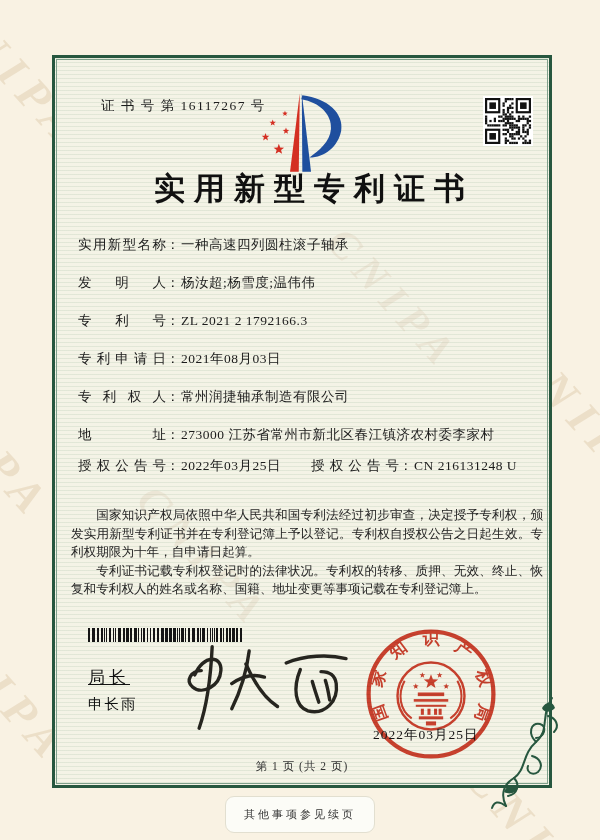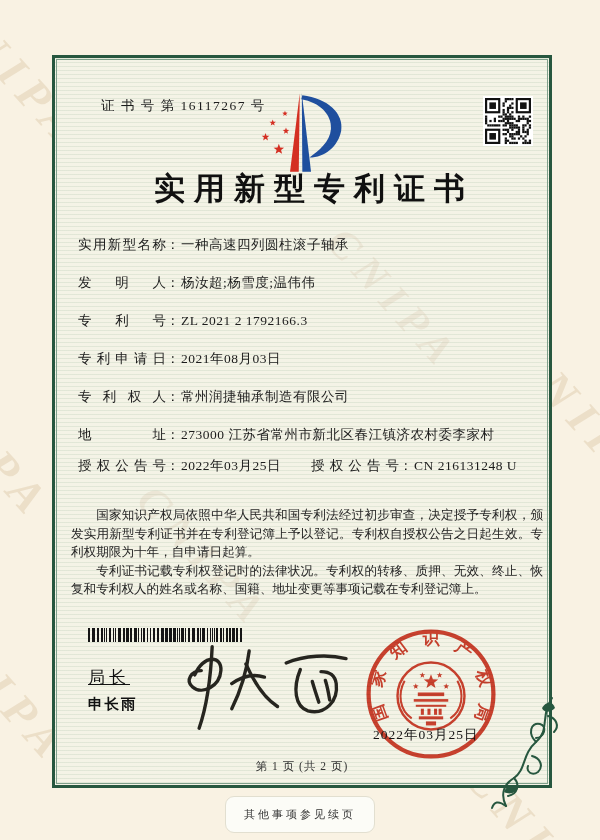--- a/index.html
+++ b/index.html
@@ -48,21 +48,21 @@
   .fcolon{display:inline-block;width:15px;}
   .fvalue{letter-spacing:.5px;}
   .gpair2{position:absolute;left:233px;top:0;}
   
   .paras{position:absolute;left:16px;top:448px;width:472px;font-size:12.6px;
     line-height:18.5px;text-align:justify;color:#242424;}
   .paras p{margin:0;text-indent:2em;}
   
   .barcode{position:absolute;left:33px;top:570px;width:156px;height:14px;}
   .signer-title{position:absolute;left:33px;top:608px;font-size:17px;letter-spacing:4px;font-weight:500;color:#111;text-decoration:underline;}
-  .signer-name{position:absolute;left:33px;top:637px;font-size:14.5px;letter-spacing:2px;font-weight:700;color:#111;}
+  .signer-name{position:absolute;left:33px;top:637px;font-size:14.5px;letter-spacing:2px;font-weight:400;color:#111;}
   .signature{position:absolute;left:118px;top:580px;width:185px;height:100px;}
   .signature path{stroke:#26251f;stroke-width:3.1;fill:none;stroke-linecap:round;stroke-linejoin:round;}
   .seal{position:absolute;left:308px;top:568px;width:136px;height:136px;
     color:var(--seal-red,#d03a28);mix-blend-mode:multiply;opacity:.95;}
   .seal text{font-family:"Liberation Serif","DejaVu Serif",serif;font-weight:700;font-size:16.5px;fill:currentColor;}
   .seal-date{position:absolute;left:318px;top:668px;font-size:13.5px;letter-spacing:1px;color:#141414;}
   .page-num{position:absolute;left:0;right:0;top:701px;text-align:center;font-size:11.5px;letter-spacing:1px;color:#333;}
   
   .continuation{
     position:absolute;left:50%;top:796px;transform:translateX(-50%);

